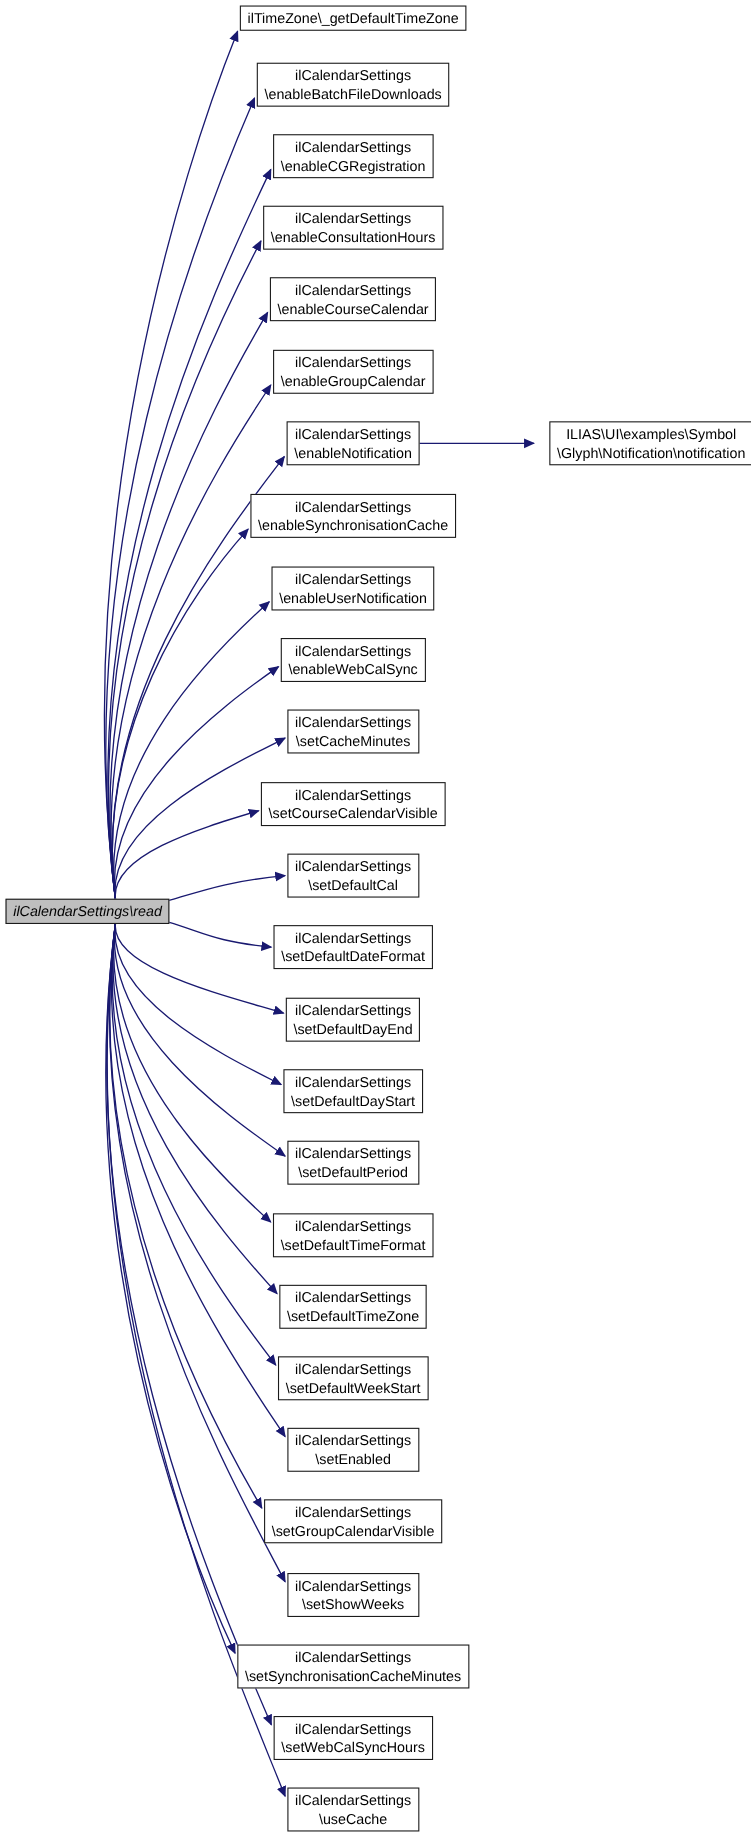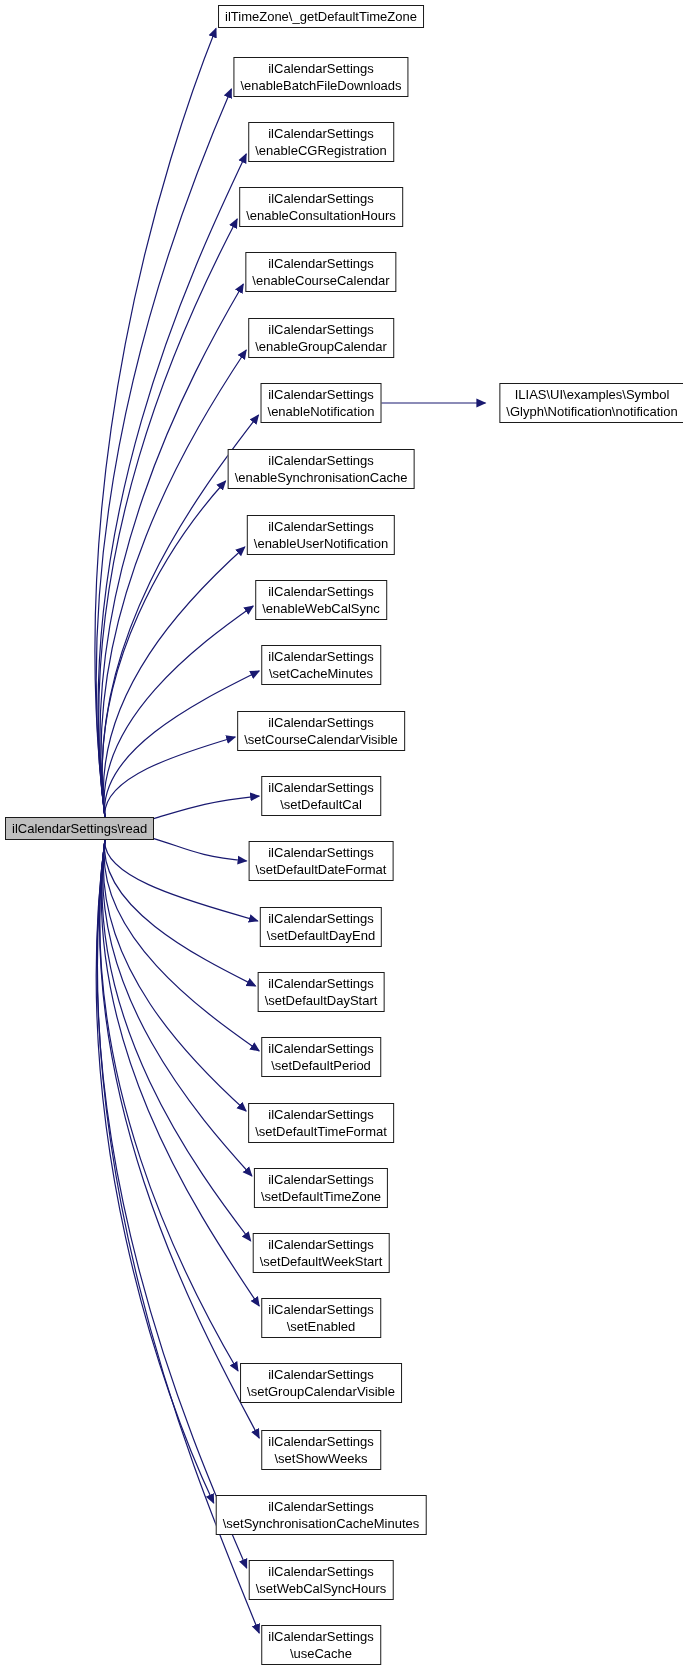--- a/index.html
+++ b/index.html
@@ -29,21 +29,21 @@
     border: 1px solid var(--node-border, #1b1b1b);
     color: var(--text, #000000);
     font-size: 13px;
     line-height: 17px;
     padding: 2px 6px;
     text-align: center;
     white-space: pre-line;
     cursor: pointer;
   }
   .centered { transform: translateX(-50%); }
-  .highlight { background: var(--highlight-fill, #bfbfbf); }
+  .highlight { background: var(--highlight-fill, #bfbfbf); font-style: italic; }
 </style>
 </head>
 <body>
 
 <div id="graph">
   <svg id="edge-layer" width="683" height="1671" viewBox="0 0 683 1671" xmlns="http://www.w3.org/2000/svg">
     <defs>
       <marker id="arrowhead" markerUnits="userSpaceOnUse" markerWidth="14" markerHeight="12" refX="9" refY="5" orient="auto">
         <path d="M0,0.6 L10,5 L0,9.4 Z"></path>
       </marker>

